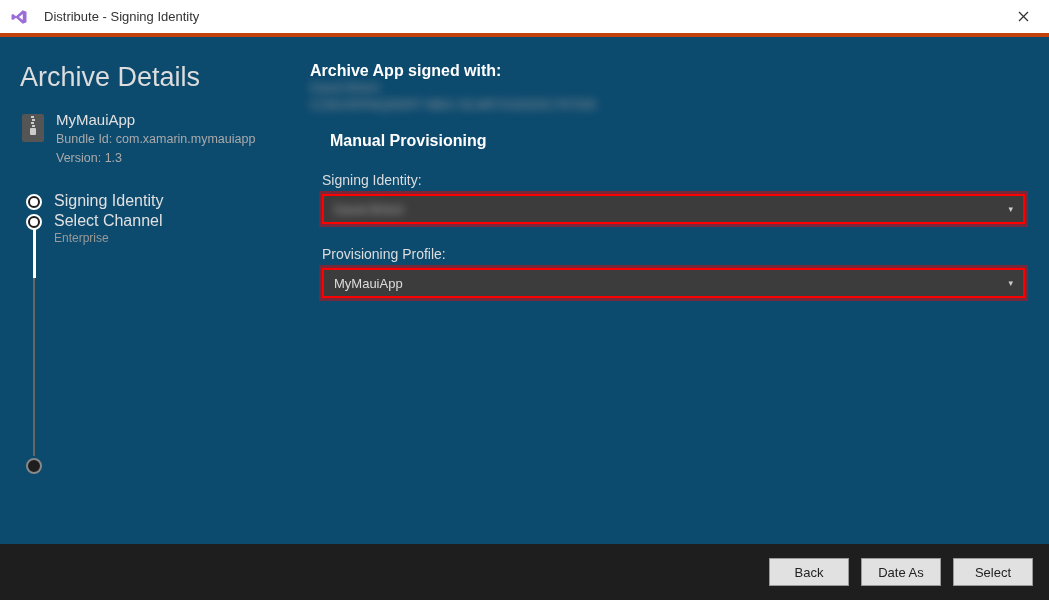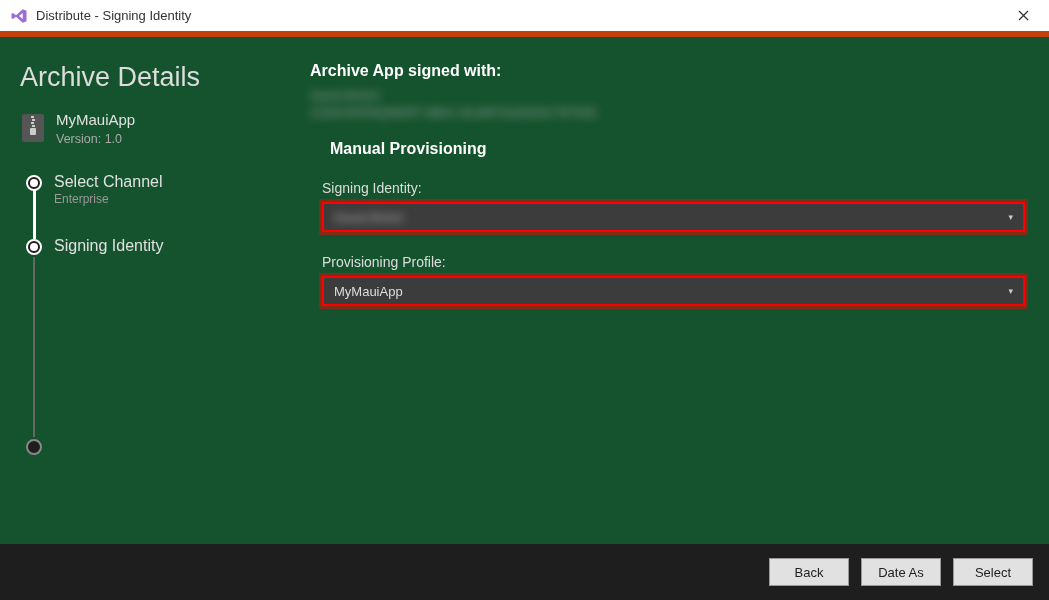--- a/index.html
+++ b/index.html
@@ -13,21 +13,22 @@
       height: 600px;
       background: #1e1e1e;
       overflow: hidden;
     }
     .titlebar {
       height: 37px;
       background: #ffffff;
       display: flex;
       align-items: center;
       padding: 0 10px;
-      border-bottom: 6px solid #c2410c;
+      border-bottom: 4px solid #c2410c;
+      gap: 8px;
     }
     .titlebar-icon {
       width: 18px;
       height: 18px;
       margin-right: 8px;
     }
     .titlebar-title {
       font-size: 13px;
       color: #333;
       flex: 1;
@@ -38,21 +39,21 @@
       display: flex;
       align-items: center;
       justify-content: center;
       cursor: pointer;
       font-size: 14px;
       color: #333;
     }
     .content {
       display: flex;
       height: calc(100% - 37px - 56px);
-      background: #14532d;
+      background: #0c4a6e;
       color: #e0e0e0;
       padding: 25px 20px 0 20px;
     }
     .left-col {
       width: 280px;
       padding-right: 20px;
     }
     .archive-details-title {
       font-size: 27px;
       font-weight: 300;
@@ -157,21 +158,20 @@
       height: 100%;
     }
     .right-col {
       flex: 1;
       padding-left: 10px;
     }
     .section-heading {
       font-size: 16px;
       font-weight: 600;
       color: #fff;
-      margin-bottom: 8px;
     }
     .blurred-block {
       margin-bottom: 20px;
     }
     .blurred-text {
       filter: blur(5px);
       color: #999;
       font-size: 13px;
       margin-bottom: 3px;
     }
@@ -266,39 +266,40 @@
           <rect x="1" y="1" width="22" height="28" rx="2" fill="#555"></rect>
           <rect x="10" y="3" width="3" height="2" fill="#ccc"></rect>
           <rect x="11" y="6" width="3" height="2" fill="#ccc"></rect>
           <rect x="10" y="9" width="3" height="2" fill="#ccc"></rect>
           <rect x="11" y="12" width="3" height="2" fill="#ccc"></rect>
           <rect x="9" y="15" width="6" height="7" rx="1" fill="#ccc"></rect>
         </svg>
       </span>
       <div>
         <div class="app-name">MyMauiApp</div>
-        <div class="app-meta">Version: 1.0</div>
+        <div class="app-meta">Bundle Id: com.xamarin.mymauiapp</div>
+        <div class="app-meta">Version: 1.3</div>
       </div>
     </div>
 
     <div class="steps">
+      <div class="step" style="min-height:20px;">
+        <div class="step-node filled"></div>
+        <div class="step-label">
+          <div class="step-title">Signing Identity</div>
+        </div>
+      </div>
       <div class="step" style="min-height:64px;">
         <div class="step-node filled"></div>
         <div class="step-line thick"></div>
         <div class="step-label">
           <div class="step-title">Select Channel</div>
           <div class="step-sub">Enterprise</div>
         </div>
       </div>
-      <div class="step" style="min-height:20px;">
-        <div class="step-node filled"></div>
-        <div class="step-label">
-          <div class="step-title">Signing Identity</div>
-        </div>
-      </div>
       <div class="gap-step">
         <div class="gap-line"></div>
       </div>
       <div class="step" style="min-height:20px;">
         <div class="step-node"></div>
       </div>
     </div>
   </div>
 
   <div class="right-col">

